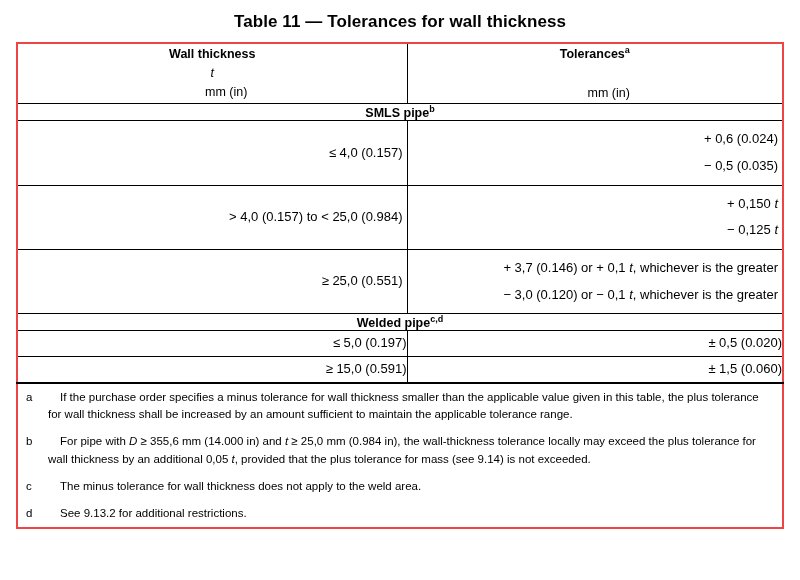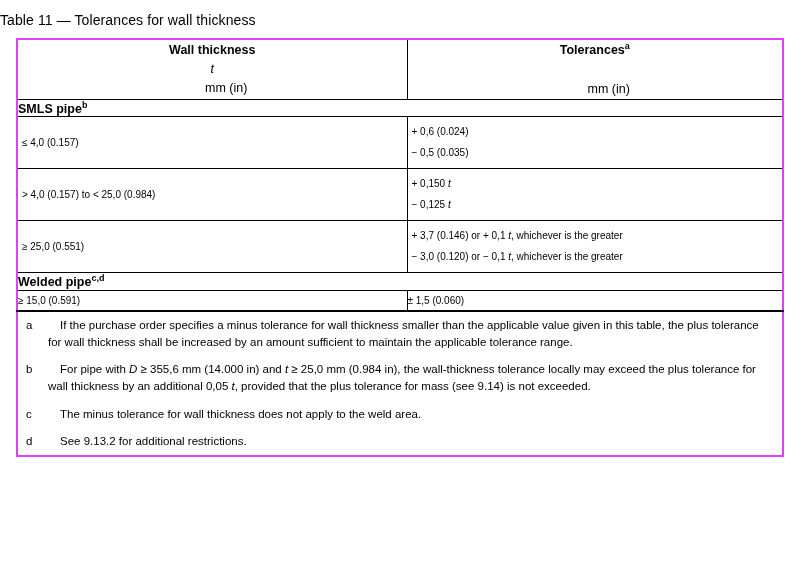--- a/index.html
+++ b/index.html
@@ -15,40 +15,40 @@
     overflow: hidden;
   }
   .page {
     width: 800px;
     height: 580px;
     position: relative;
     box-sizing: border-box;
     padding: 0;
   }
   .table-title {
-    text-align: left;
-    font-size: 14px;
-    font-weight: normal;
+    text-align: center;
+    font-size: 17px;
+    font-weight: bold;
     margin: 12px 0 10px 0;
     letter-spacing: 0.1px;
   }
   table.tbl {
     border-collapse: collapse;
     width: 766px;
     margin: 0 auto;
     table-layout: fixed;
   }
   table.tbl td, table.tbl th {
     border: 1px solid #000000;
     padding: 0;
     vertical-align: middle;
   }
   
   table.tbl {
-    border: 2px solid #d946ef;
+    border: 2px solid #ef4444;
   }
   .hdr-cell {
     text-align: center;
     font-weight: bold;
     font-size: 12.5px;
     padding: 7px 4px 7px 4px;
     line-height: 1.55;
   }
   .hdr-cell .sub {
     font-weight: normal;
@@ -57,28 +57,28 @@
   .hdr-cell .unit {
     font-weight: normal;
     margin-left: 28px;
   }
   .sup {
     font-size: 9px;
     vertical-align: super;
     font-weight: bold;
   }
   .section-row td {
-    text-align: left;
+    text-align: center;
     font-weight: bold;
     font-size: 12.5px;
     padding: 6px 4px;
   }
   .data-cell {
-    text-align: left;
-    font-size: 10px;
+    text-align: right;
+    font-size: 13px;
     padding: 6px 4px;
     line-height: 1.9;
   }
   .data-cell.two-line {
     line-height: 2.05;
     padding: 5px 4px;
   }
   .data-cell i {
     font-style: italic;
   }
@@ -160,20 +160,24 @@
         <td class="data-cell two-line">
           <span class="line">+ 3,7 (0.146) or + 0,1 <i>t</i>, whichever is the greater</span>
           <span class="line">− 3,0 (0.120) or − 0,1 <i>t</i>, whichever is the greater</span>
         </td>
       </tr>
 
       <tr class="section-row">
         <td colspan="2"><span>Welded pipe</span><span class="sup">c,d</span></td>
       </tr>
 
+      <tr>
+        <td class="data-cell">≤ 5,0 (0.197)</td>
+        <td class="data-cell">± 0,5 (0.020)</td>
+      </tr>
 
 
       <tr>
         <td class="data-cell">≥ 15,0 (0.591)</td>
         <td class="data-cell">± 1,5 (0.060)</td>
       </tr>
 
       <tr>
         <td colspan="2" class="notes-cell">
           <div class="note">

